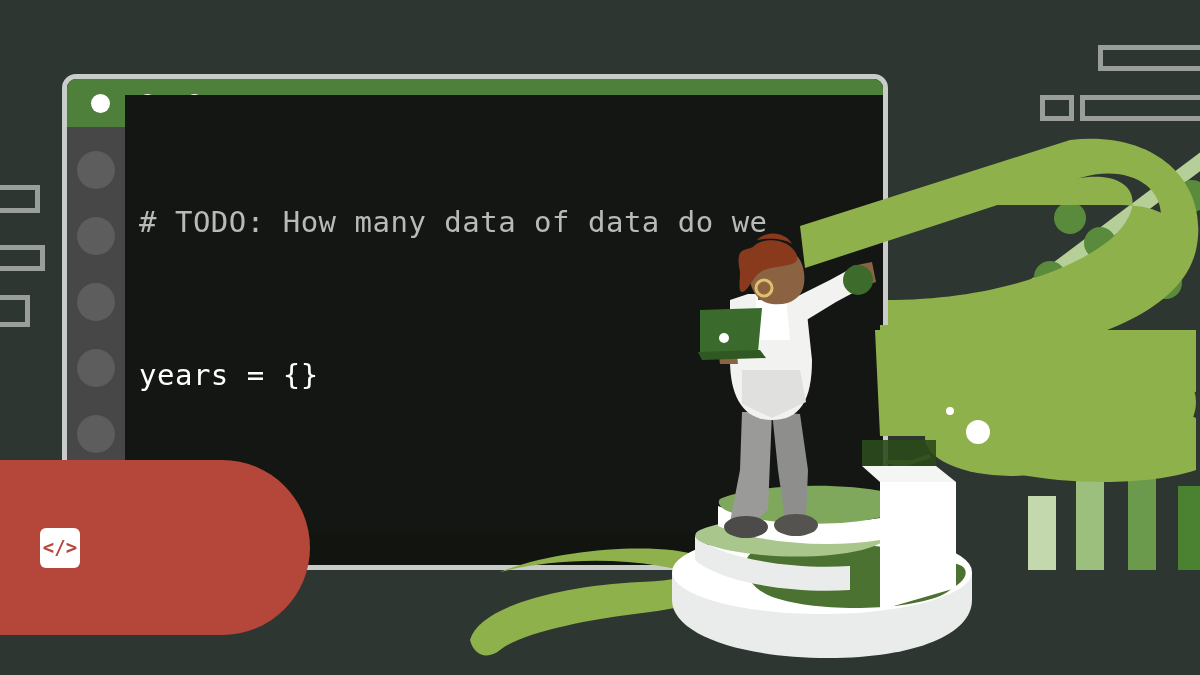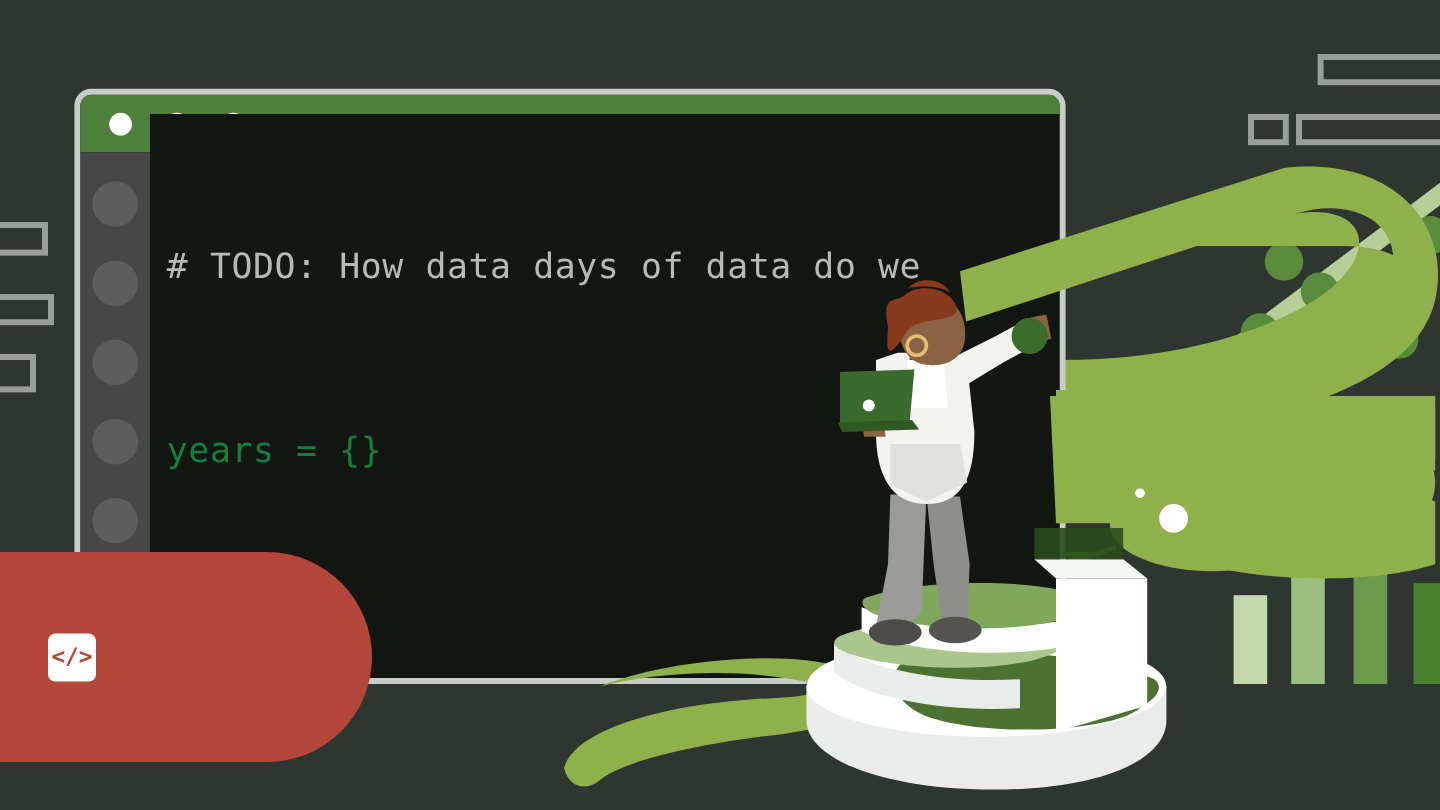--- a/index.html
+++ b/index.html
@@ -90,21 +90,21 @@
     font-size: 29px;
     line-height: 51px;
     letter-spacing: 0.5px;
     white-space: pre;
     overflow: hidden;
     position: relative;
     top: -32px;
   }
   .code-line { height: 51px; }
   .tok-comment { color: #b6bbb5; }
-  .tok-plain   { color: #15803d; text-align: right; }
+  .tok-plain   { color: #ffffff; text-align: right; }
 
   
   #coderpad-badge {
     position: absolute;
     left: -120px;
     top: 460px;
     width: 430px;
     height: 175px;
     background: #b4463a;
     border-radius: 0 90px 90px 0;
@@ -198,21 +198,21 @@
     </div>
     <div id="editor-body">
       <div id="editor-gutter">
         <span class="gutter-dot"></span>
         <span class="gutter-dot"></span>
         <span class="gutter-dot"></span>
         <span class="gutter-dot"></span>
         <span class="gutter-dot"></span>
       </div>
       <div id="code-area">
-        <div class="code-line"><span class="tok-comment"># TODO: How data days of data do we</span></div>
+        <div class="code-line"><span class="tok-comment"># TODO: How many data of data do we</span></div>
         <div class="code-line"><span class="tok-plain">years = {}</span></div>
         <div class="code-line"><span class="tok-plain"></span></div>
         
         
         
         
         
         
       </div>
     </div>

